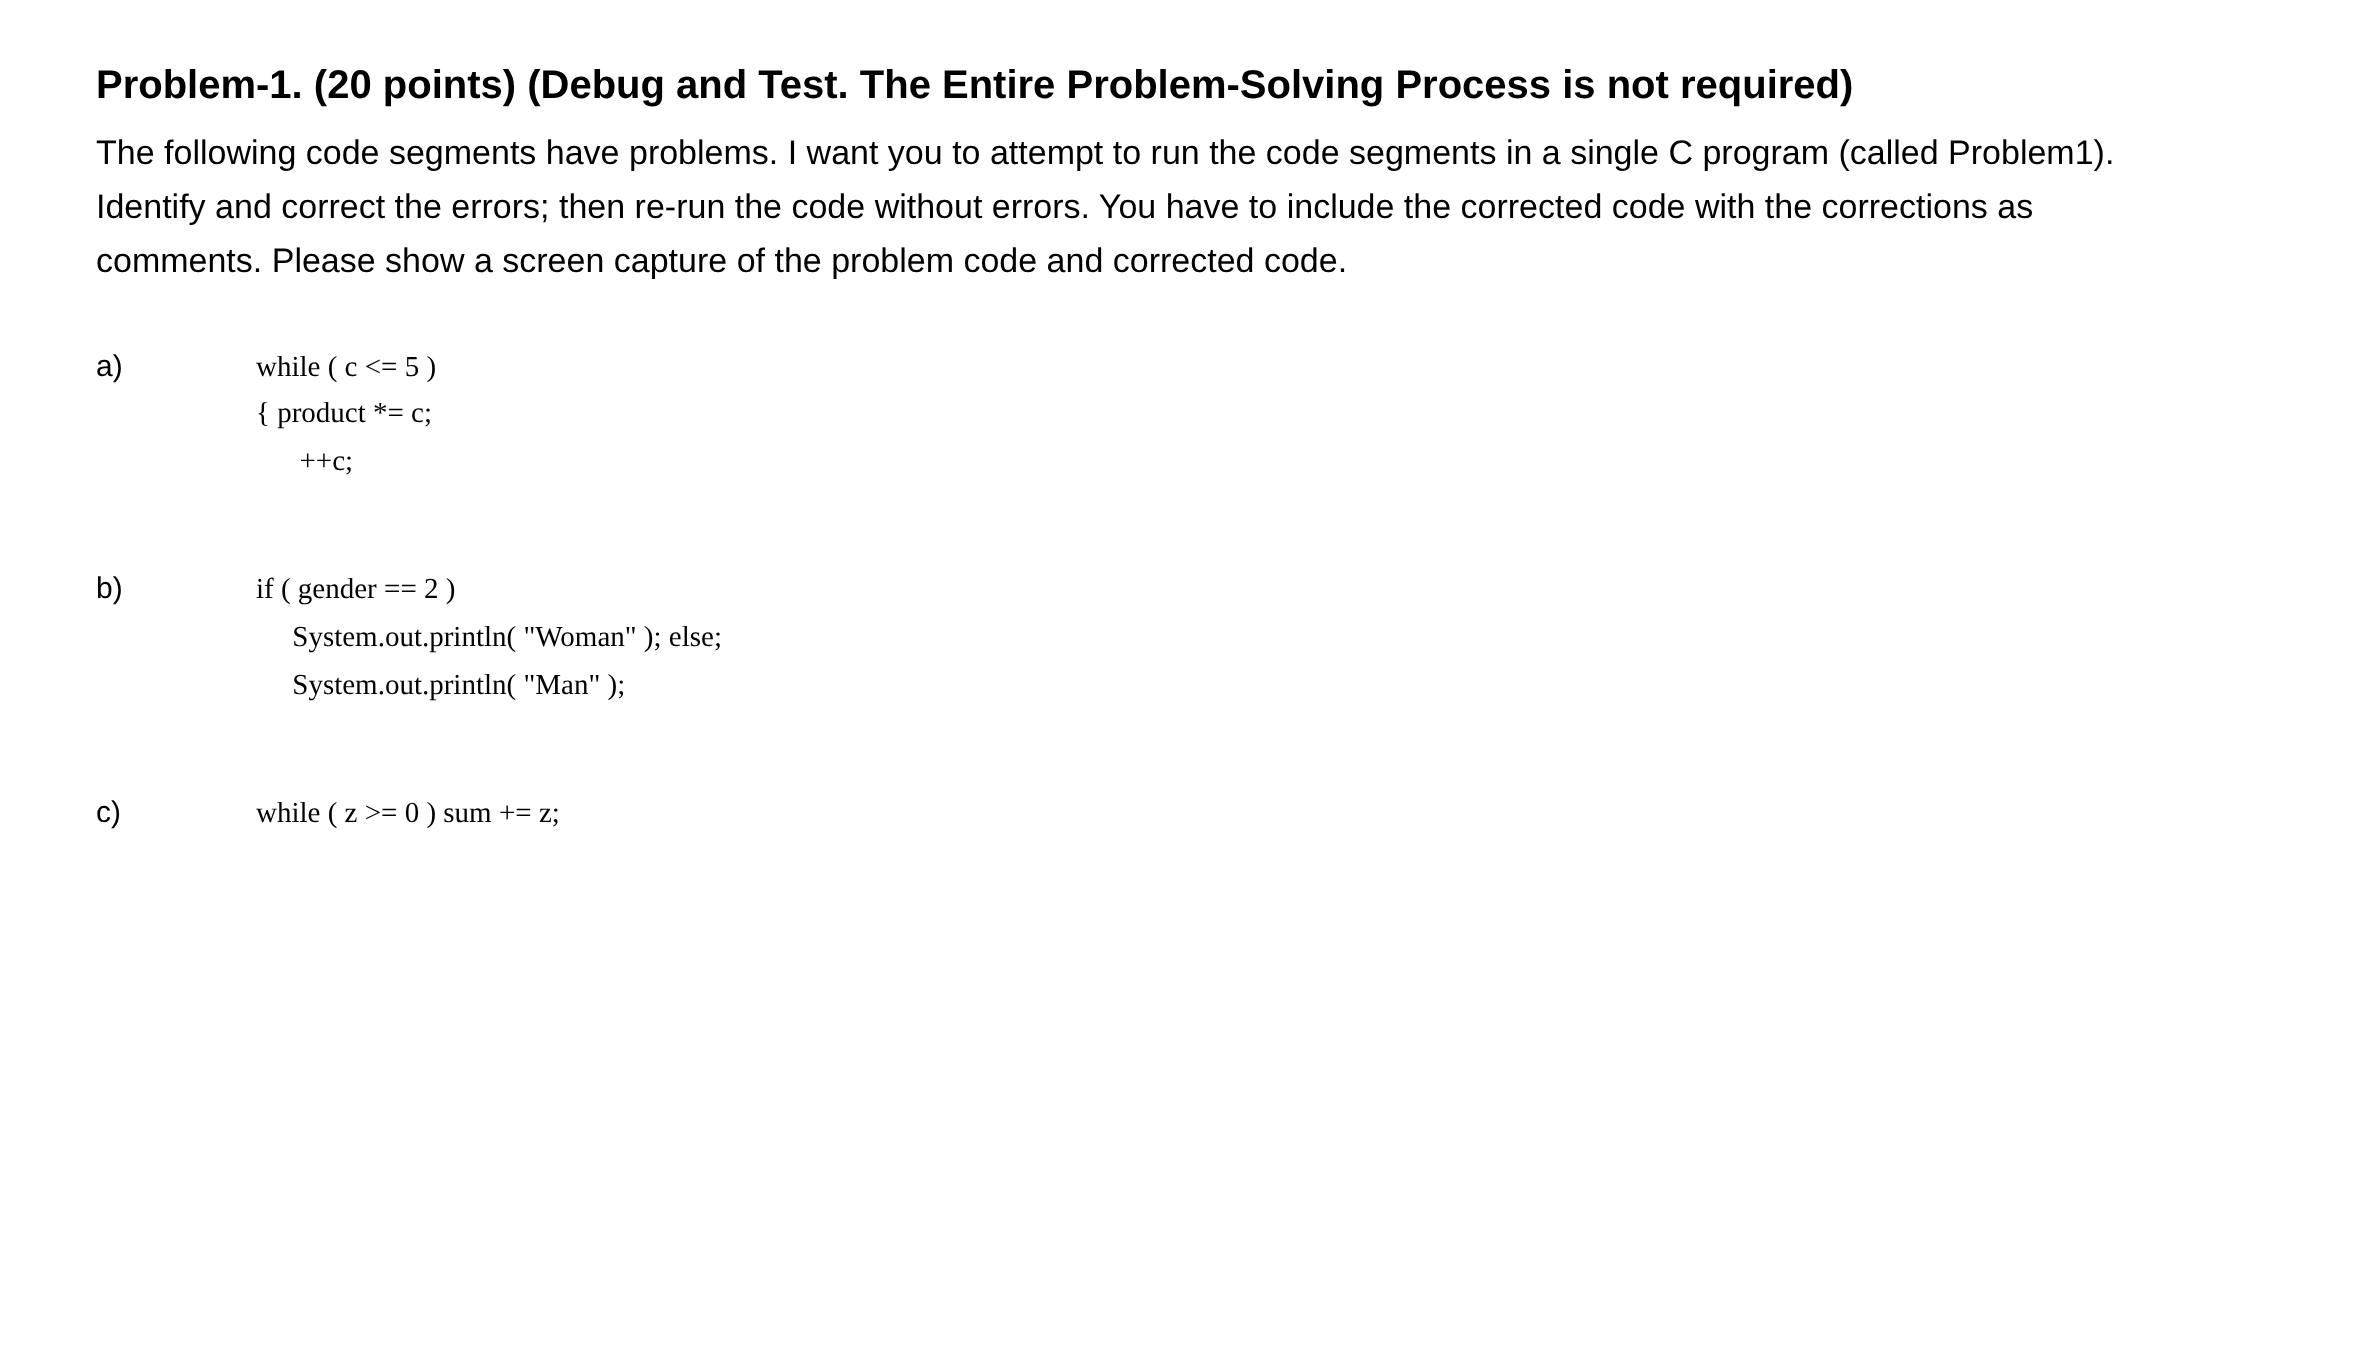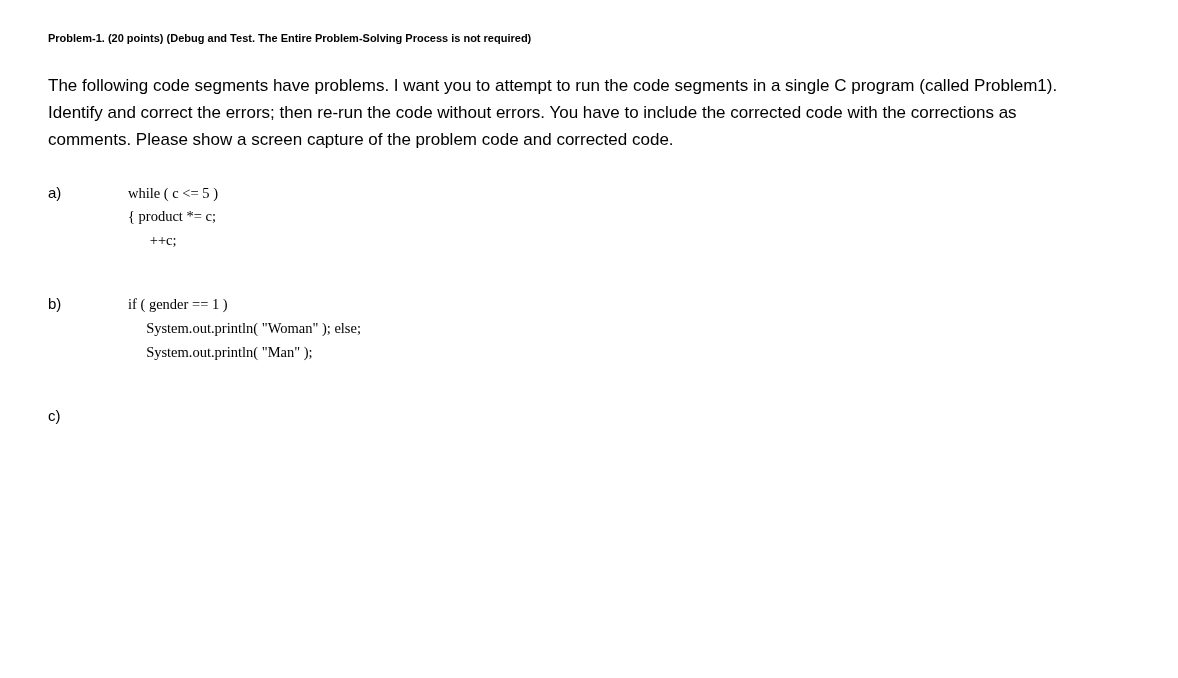--- a/index.html
+++ b/index.html
@@ -13,22 +13,22 @@
       font-family: Arial, sans-serif;
       font-size: 15px;
       color: #000000;
       width: 1178px;
       min-height: 678px;
       padding: 32px 48px;
     }
 
     .problem-header {
       font-weight: bold;
-      font-size: 11px;
-      margin-bottom: 28px;
+      font-size: 20px;
+      margin-bottom: 8px;
     }
 
     .problem-description {
       font-size: 17px;
       line-height: 1.6;
       margin-bottom: 28px;
       max-width: 1050px;
     }
 
     .code-section {
@@ -77,22 +77,23 @@
 
   <div class="code-section code-section-a">
     <span class="section-label">a)</span>
     <pre class="code-block">while ( c &lt;= 5 )
 { product *= c;
       ++c;</pre>
   </div>
 
   <div class="code-section code-section-b">
     <span class="section-label">b)</span>
-    <pre class="code-block">if ( gender == 1 )
+    <pre class="code-block">if ( gender == 2 )
      System.out.println( "Woman" ); else;
      System.out.println( "Man" );</pre>
   </div>
 
   <div class="code-section code-section-c">
     <span class="section-label">c)</span>
+    <pre class="code-block">while ( z &gt;= 0 ) sum += z;</pre>
   </div>
 
 </div>
 
 </body></html>

